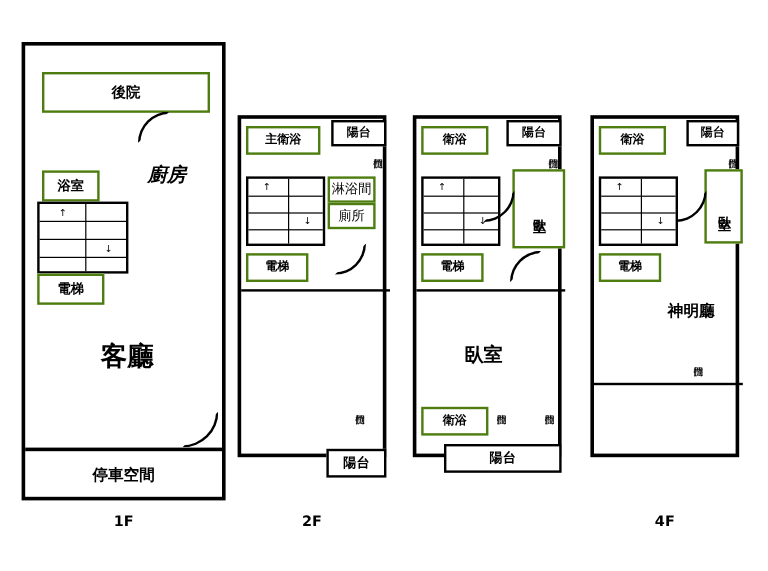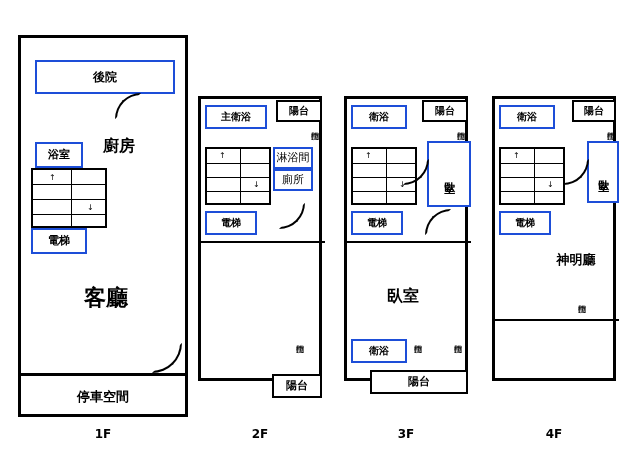--- a/index.html
+++ b/index.html
@@ -1,20 +1,20 @@
 <!DOCTYPE html>
 <html><head>
 <meta charset="utf-8">
 <style>
   html,body{margin:0;padding:0;background:#ffffff;}
   body{width:640px;height:476px;overflow:hidden;font-family:"DejaVu Sans","Liberation Sans",sans-serif;color:#000;}
   #stage{position:relative;width:640px;height:476px;}
 
   .plan{position:absolute;box-sizing:border-box;border:3px solid #000;background:#fff;}
-  .room{position:absolute;box-sizing:border-box;border:2px solid #1d4ed8;background:#fff;display:flex;align-items:center;justify-content:center;text-align:center;line-height:1.05;}
+  .room{position:absolute;box-sizing:border-box;border:2px solid #4d7c0f;background:#fff;display:flex;align-items:center;justify-content:center;text-align:center;line-height:1.05;}
   .plain{position:absolute;box-sizing:border-box;display:flex;align-items:center;justify-content:center;text-align:center;line-height:1.05;}
   .lbl{font-weight:bold;}
   .s9{font-size:11px;}
   .s10{font-size:10px;}
   .s11{font-size:11px;}
   .s12{font-size:12px;}
   .s13{font-size:13px;}
   .s16{font-size:16px;}
   .s22{font-size:22px;}
   .vert{writing-mode:vertical-rl;text-orientation:upright;letter-spacing:0px;}
@@ -38,21 +38,21 @@
 <div id="stage">
 
   <div class="plan" style="left:18px;top:35px;width:170px;height:382px;">
 
     <div class="room s12 lbl" style="left:14px;top:22px;width:140px;height:34px;">後院</div>
 
     <div class="arc" style="left:94px;top:55px;width:26px;height:26px;border-color:#000 transparent transparent #000;transform:rotate(0deg);border-radius:100% 0 0 0;"></div>
 
     <div class="room s11 lbl" style="left:14px;top:104px;width:48px;height:26px;">浴室</div>
 
-    <div class="plain s16 lbl" style="left:70px;top:96px;width:56px;height:24px;">廚房</div>
+    <div class="plain s16 lbl" style="left:90px;top:96px;width:56px;height:24px;font-style:italic;">廚房</div>
 
 
     <div class="stairs" style="left:10px;top:130px;width:76px;height:60px;">
       <div class="st" style="top:14px;"></div>
       <div class="st" style="top:29px;"></div>
       <div class="st" style="top:44px;"></div>
       <div class="mid" style="left:38px;"></div>
       <div class="arrowup" style="left:16px;top:4px;">↑</div>
       <div class="arrowup" style="left:54px;top:34px;">↓</div>
     </div>
@@ -132,21 +132,20 @@
     <div class="room s10 lbl" style="left:4px;top:240px;width:56px;height:24px;">衛浴</div>
 
     <div class="tag vert" style="left:66px;top:240px;">側拉門</div>
     <div class="tag vert" style="left:106px;top:240px;">側拉門</div>
   </div>
 
   <div class="room s10 lbl" style="position:absolute;left:422px;top:100px;width:46px;height:22px;border:2px solid #000;">陽台</div>
   <div class="tag vert" style="left:456px;top:126px;">側拉門</div>
 
   <div class="room s11 lbl" style="position:absolute;left:370px;top:370px;width:98px;height:24px;border:2px solid #000;">陽台</div>
-  <div class="floorlbl" style="left:344px;top:427px;width:124px;">3F</div>
 
   <div class="plan" style="left:492px;top:96px;width:124px;height:285px;">
 
     <div class="room s10 lbl" style="left:4px;top:6px;width:56px;height:24px;">衛浴</div>
 
     <div class="stairs" style="left:4px;top:48px;width:66px;height:58px;">
       <div class="st" style="top:14px;"></div>
       <div class="st" style="top:28px;"></div>
       <div class="st" style="top:42px;"></div>
       <div class="mid" style="left:33px;"></div>

